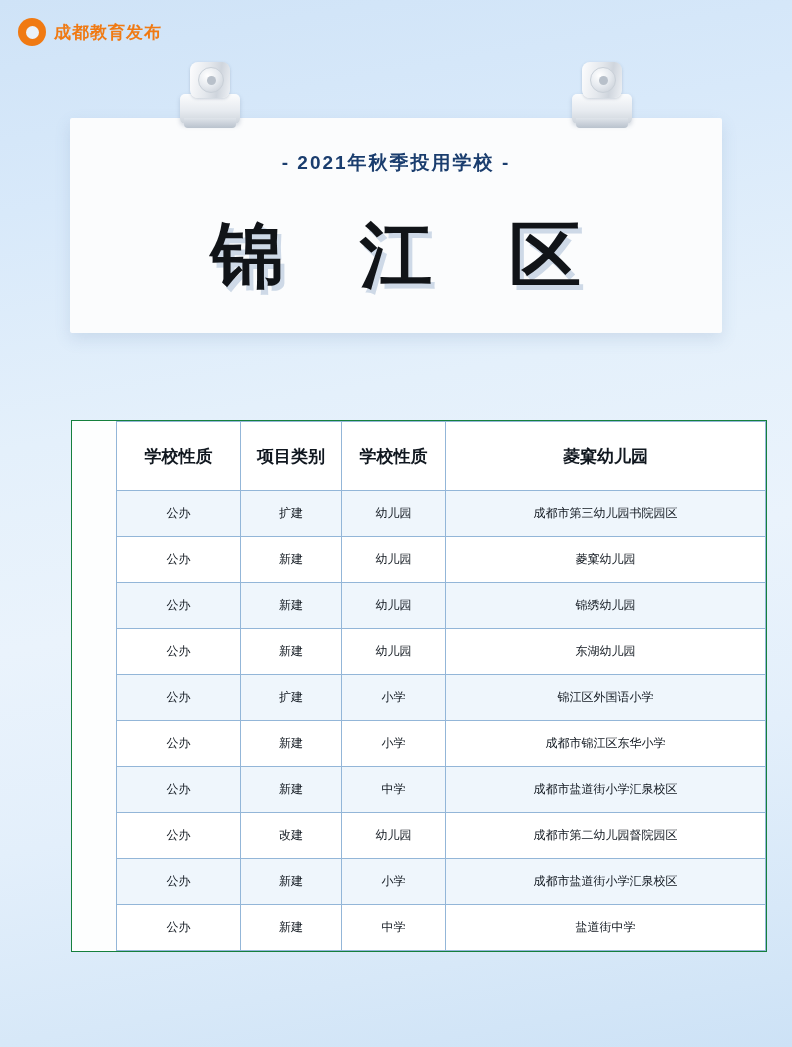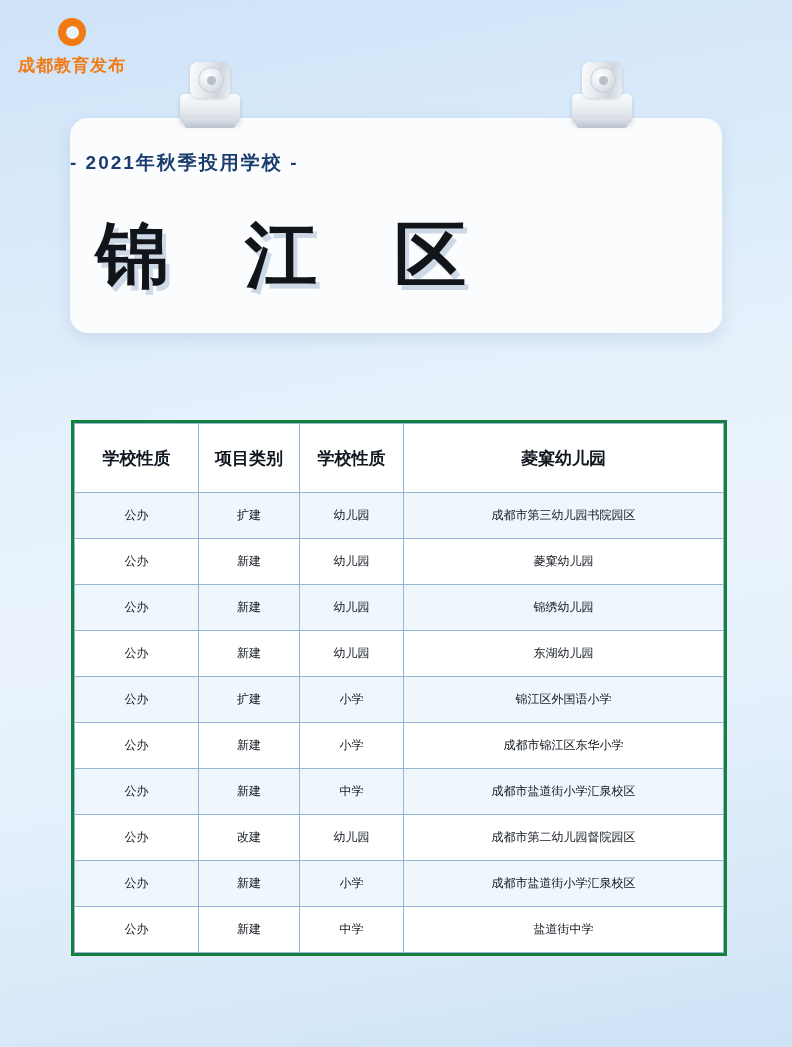--- a/index.html
+++ b/index.html
@@ -16,21 +16,20 @@
   }
 
   
   .brand {
     position: absolute;
     top: 18px;
     left: 18px;
     display: flex;
     align-items: center;
     gap: 8px;
-    flex-direction: column;
   }
   .brand-mark {
     width: 28px;
     height: 28px;
     border-radius: 50%;
     background: #f07a13;
     position: relative;
     flex: 0 0 auto;
   }
   .brand-mark::after {
@@ -117,22 +116,23 @@
   }
 
   
   .card {
     position: absolute;
     top: 118px;
     left: 70px;
     width: 652px;
     height: 215px;
     background: #fbfcfd;
-    border-radius: 18px;
+    border-radius: 2px;
     box-shadow: 0 6px 16px rgba(90,120,160,.16);
+    text-align: center;
   }
   .card-eyebrow {
     margin-top: 32px;
     font-size: 19px;
     font-weight: bold;
     color: #1a3d6e;
     letter-spacing: 2px;
   }
   .card-title {
     margin-top: 32px;
@@ -145,21 +145,22 @@
     font-family: "DejaVu Sans", "Liberation Sans", sans-serif;
   }
 
   
   .table-wrap {
     position: absolute;
     top: 420px;
     left: 71px;
     width: 650px;
     background: #fdfefe;
-    border: 3px solid #15803d;
+    border: 1px solid #15803d;
+    padding-left: 44px;
   }
   table {
     width: 100%;
     border-collapse: collapse;
     font-family: "DejaVu Sans", "Liberation Sans", sans-serif;
   }
   th, td {
     border: 1px solid #93b6d8;
     text-align: center;
     font-size: 12px;

